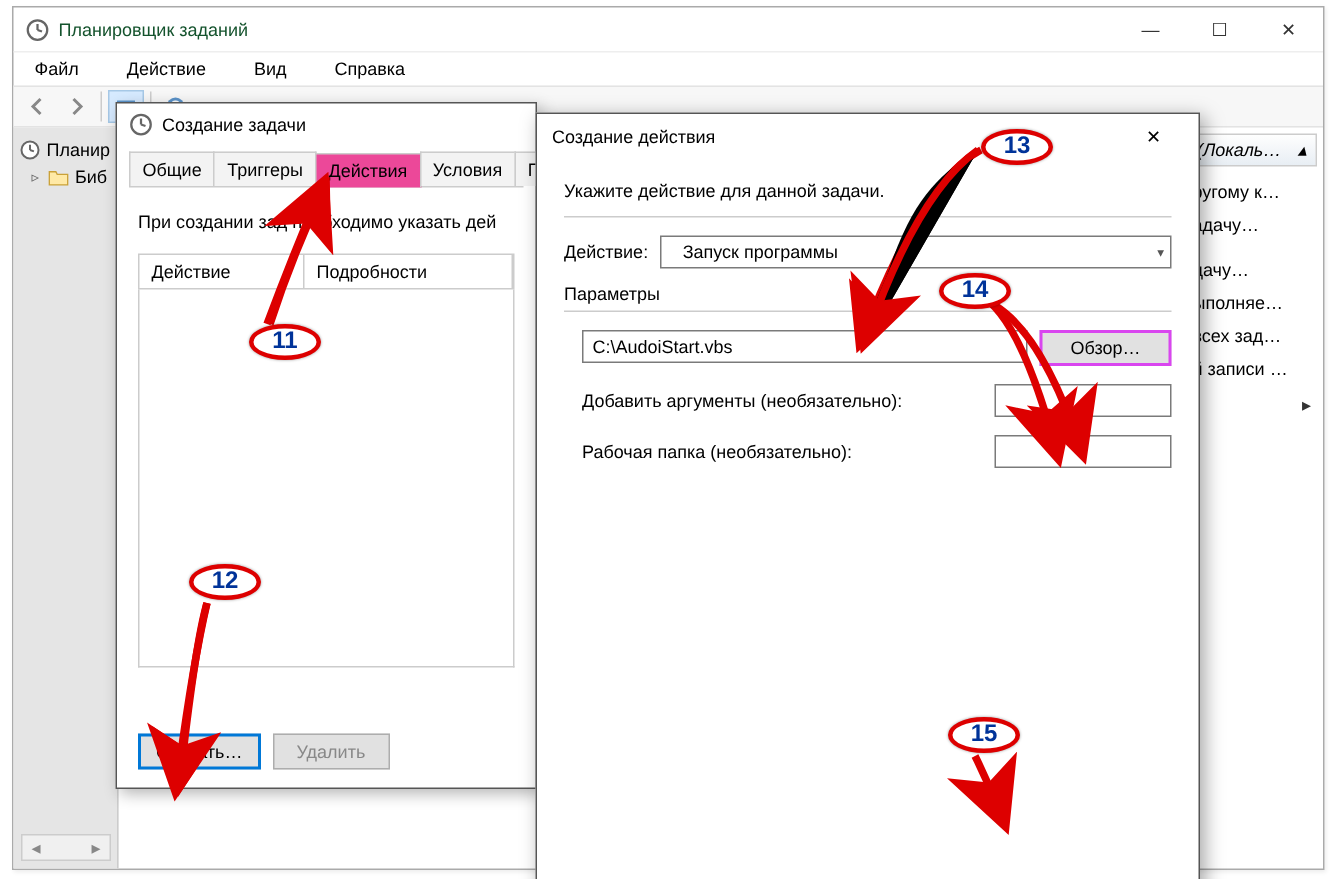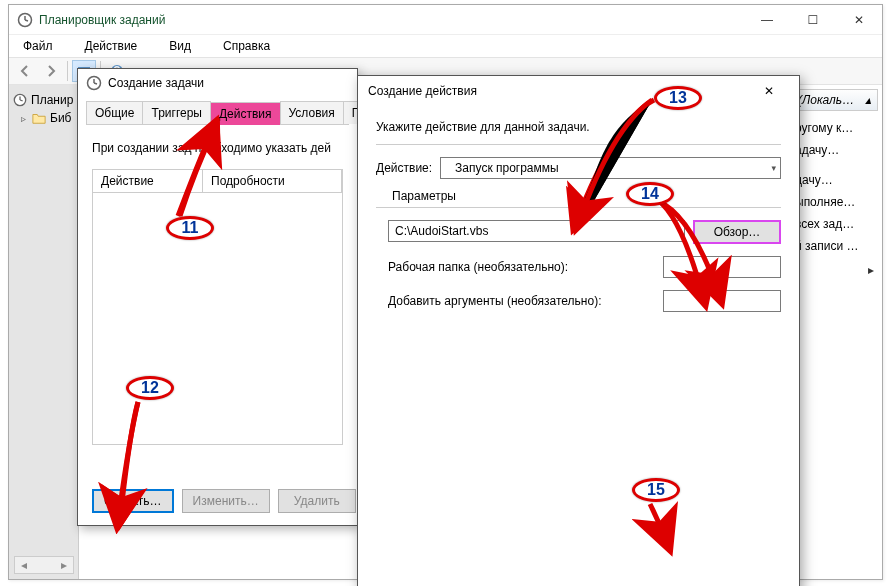--- a/index.html
+++ b/index.html
@@ -57,21 +57,21 @@
 .dlg2-title { height: 30px; display: flex; align-items: center; padding: 0 10px; }
 .dlg2-title .spacer { flex:1; }
 .dlg2-title .close { width: 40px; display:flex; align-items:center; justify-content:center; }
 .dlg2-body { padding: 10px 18px; }
 .instr { margin: 4px 0 10px 0; }
 .sep { height:1px; background:#ccc; margin: 6px 0 12px 0; }
 .row { display:flex; align-items:center; margin-bottom:10px; gap: 8px; }
 .row label { white-space:nowrap; }
 .combo { flex:1; height:22px; border:1px solid #7a7a7a; display:flex; align-items:center; padding:0 14px; background:#fff; position:relative; }
 .combo .arrow { position:absolute; right:4px; color:#555; font-size:9px; }
-.group-label { margin: 4px 0 8px 16px; }
+.group-label { margin: 4px 0 8px 0; }
 .field-label { margin-bottom: 4px; }
 .input-row { display:flex; gap:8px; align-items:flex-start; margin-bottom: 12px; }
 .txt { height:22px; border:1px solid #7a7a7a; padding:0 6px; display:flex; align-items:center; background:#fff; }
 .txt.long { flex:1; }
 .txt.short { width: 118px; }
 .browse { width:88px; height:24px; border:2px solid #d946ef; background:#e1e1e1; display:flex; align-items:center; justify-content:center; }
 .param-row { display:flex; align-items:center; justify-content:space-between; margin-bottom:12px; }
 .dlg2-buttons { position:absolute; bottom:14px; right:18px; display:flex; gap:10px; }
 .dlg2-buttons .wbtn { min-width: 78px; }
 .dlg2-buttons .ok { border:2px solid #0078d7; }
@@ -192,21 +192,20 @@
   </div>
   <div class="dlg1-body">
     <div class="hint">При создании зад      необходимо указать дей</div>
     <div class="list-header">
       <div style="width:110px">Действие</div>
       <div style="flex:1">Подробности</div>
     </div>
     <div class="list-body"></div>
     <div class="dlg1-buttons">
       <div class="wbtn primary">Создать…</div>
-      <div class="wbtn disabled">Изменить…</div>
       <div class="wbtn disabled">Удалить</div>
     </div>
   </div>
 </div>
 
 <div class="dlg2">
   <div class="dlg2-title">
     <span>Создание действия</span>
     <span class="spacer"></span>
     <span class="close">✕</span>
@@ -225,27 +224,27 @@
     <div class="sep" style="margin-top:-4px"></div>
 
     <div style="padding-left:12px">
       <div class="input-row">
         <div class="txt long">
             <span>C:\AudoiStart.vbs</span>
           </div>
         <div class="browse">Обзор…</div>
       </div>
       <div class="param-row">
-        <span>Рабочая папка (необязательно):</span>
+        <span>Добавить аргументы (необязательно):</span>
         <div class="txt short">
             <span></span>
           </div>
       </div>
       <div class="param-row">
-        <span>Добавить аргументы (необязательно):</span>
+        <span>Рабочая папка (необязательно):</span>
         <div class="txt short">
             <span></span>
           </div>
       </div>
     </div>
   </div>
   <div class="dlg2-buttons">
     <div class="wbtn ok">OK</div>
     <div class="wbtn">Отмена</div>
   </div>

